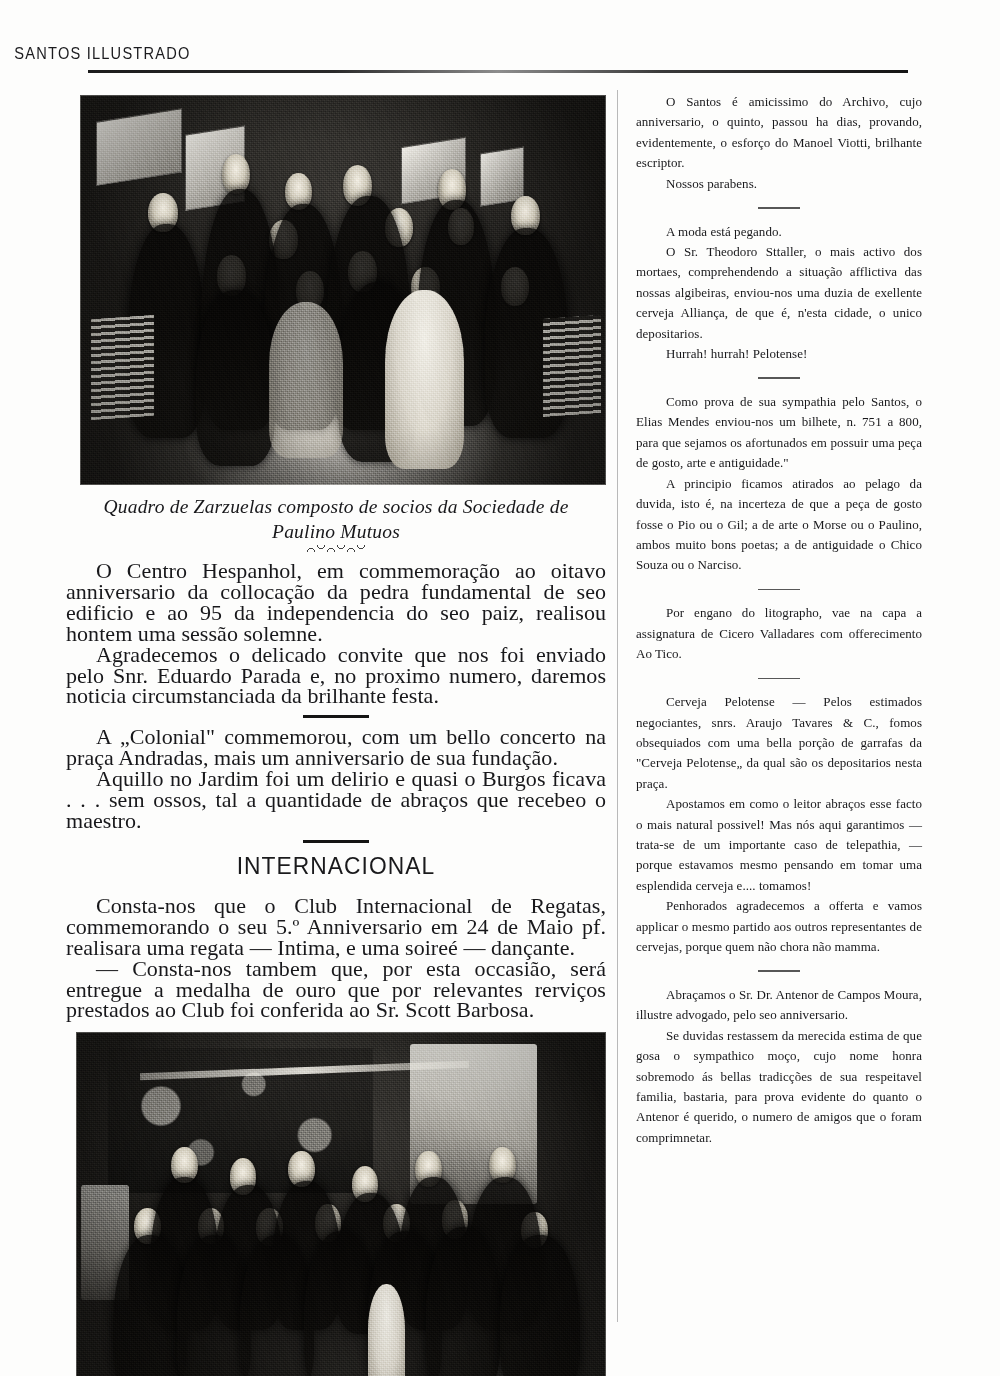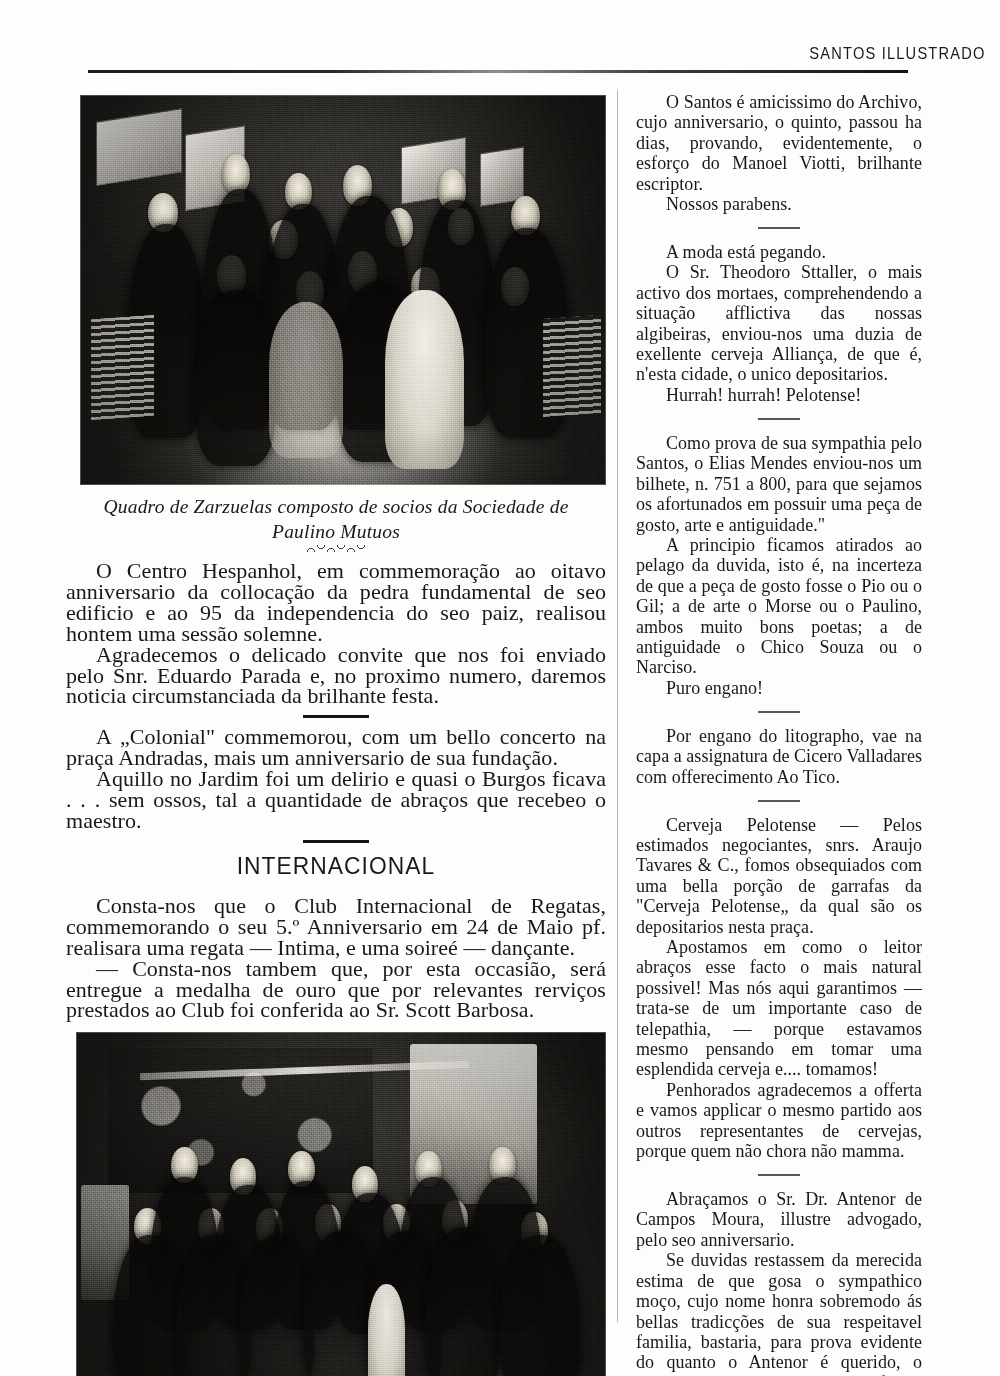--- a/index.html
+++ b/index.html
@@ -15,21 +15,21 @@
     overflow: hidden;
     font-family: "Liberation Serif", "DejaVu Serif", serif;
     color: #16161a;
   }
 
   
   .masthead {
     position: absolute;
     left: 0; top: 44px;
     width: 1000px;
-    text-align: right;
+    text-align: left;
   }
   .masthead-title {
     font-family: "Liberation Sans", sans-serif;
     font-size: 17px;
     letter-spacing: 1.4px;
     font-weight: 400;
     color: #1b1b1e;
     transform: scaleX(0.86);
     display: inline-block;
   }
@@ -179,21 +179,21 @@
   p.body {
     margin: 0;
     text-indent: 30px;
     font-size: 17.4px;
     line-height: 20.6px;
     text-align: justify;
     color: #18181b;
     letter-spacing: 0.05px;
   }
   .col-left p.body { font-size: 22px; line-height: 20.9px; }
-  .col-right p.body { font-size: 18px; line-height: 20.4px; }
+  .col-right p.body { font-size: 13px; line-height: 20.4px; }
   p.body + p.body { margin-top: 0px; }
 
   
   .rule-short {
     width: 66px; height: 3px;
     background: #141414;
     margin: 8px auto 9px auto;
   }
   .rule-dash {
     width: 42px; height: 1.6px;
@@ -361,21 +361,20 @@
     <div>
       <p class="body">A moda está pegando.</p>
       <p class="body">O Sr. Theodoro Sttaller, o mais activo dos mortaes, comprehendendo a situação afflictiva das nossas algibeiras, enviou-nos uma duzia de exellente cerveja Alliança, de que é, n'esta cidade, o unico depositarios.</p>
       <p class="body">Hurrah! hurrah! Pelotense!</p>
     </div>
     <div class="rule-dash"></div>
 
     <div>
       <p class="body">Como prova de sua sympathia pelo Santos, o Elias Mendes enviou-nos um bilhete, n. 751 a 800, para que sejamos os afortunados em possuir uma peça de gosto, arte e antiguidade."</p>
       <p class="body">A principio ficamos atirados ao pelago da duvida, isto é, na incerteza de que a peça de gosto fosse o Pio ou o Gil; a de arte o Morse ou o Paulino, ambos muito bons poetas; a de antiguidade o Chico Souza ou o Narciso.</p>
-      <p class="body">Puro engano!</p>
     </div>
     <div class="rule-dash"></div>
 
     <div>
       <p class="body">Por engano do litographo, vae na capa a assignatura de Cicero Valladares com offerecimento Ao Tico.</p>
     </div>
     <div class="rule-dash"></div>
 
     <div>
       <p class="body">Cerveja Pelotense — Pelos estimados negociantes, snrs. Araujo Tavares &amp; C., fomos obsequiados com uma bella porção de garrafas da "Cerveja Pelotense„ da qual são os depositarios nesta praça.</p>

